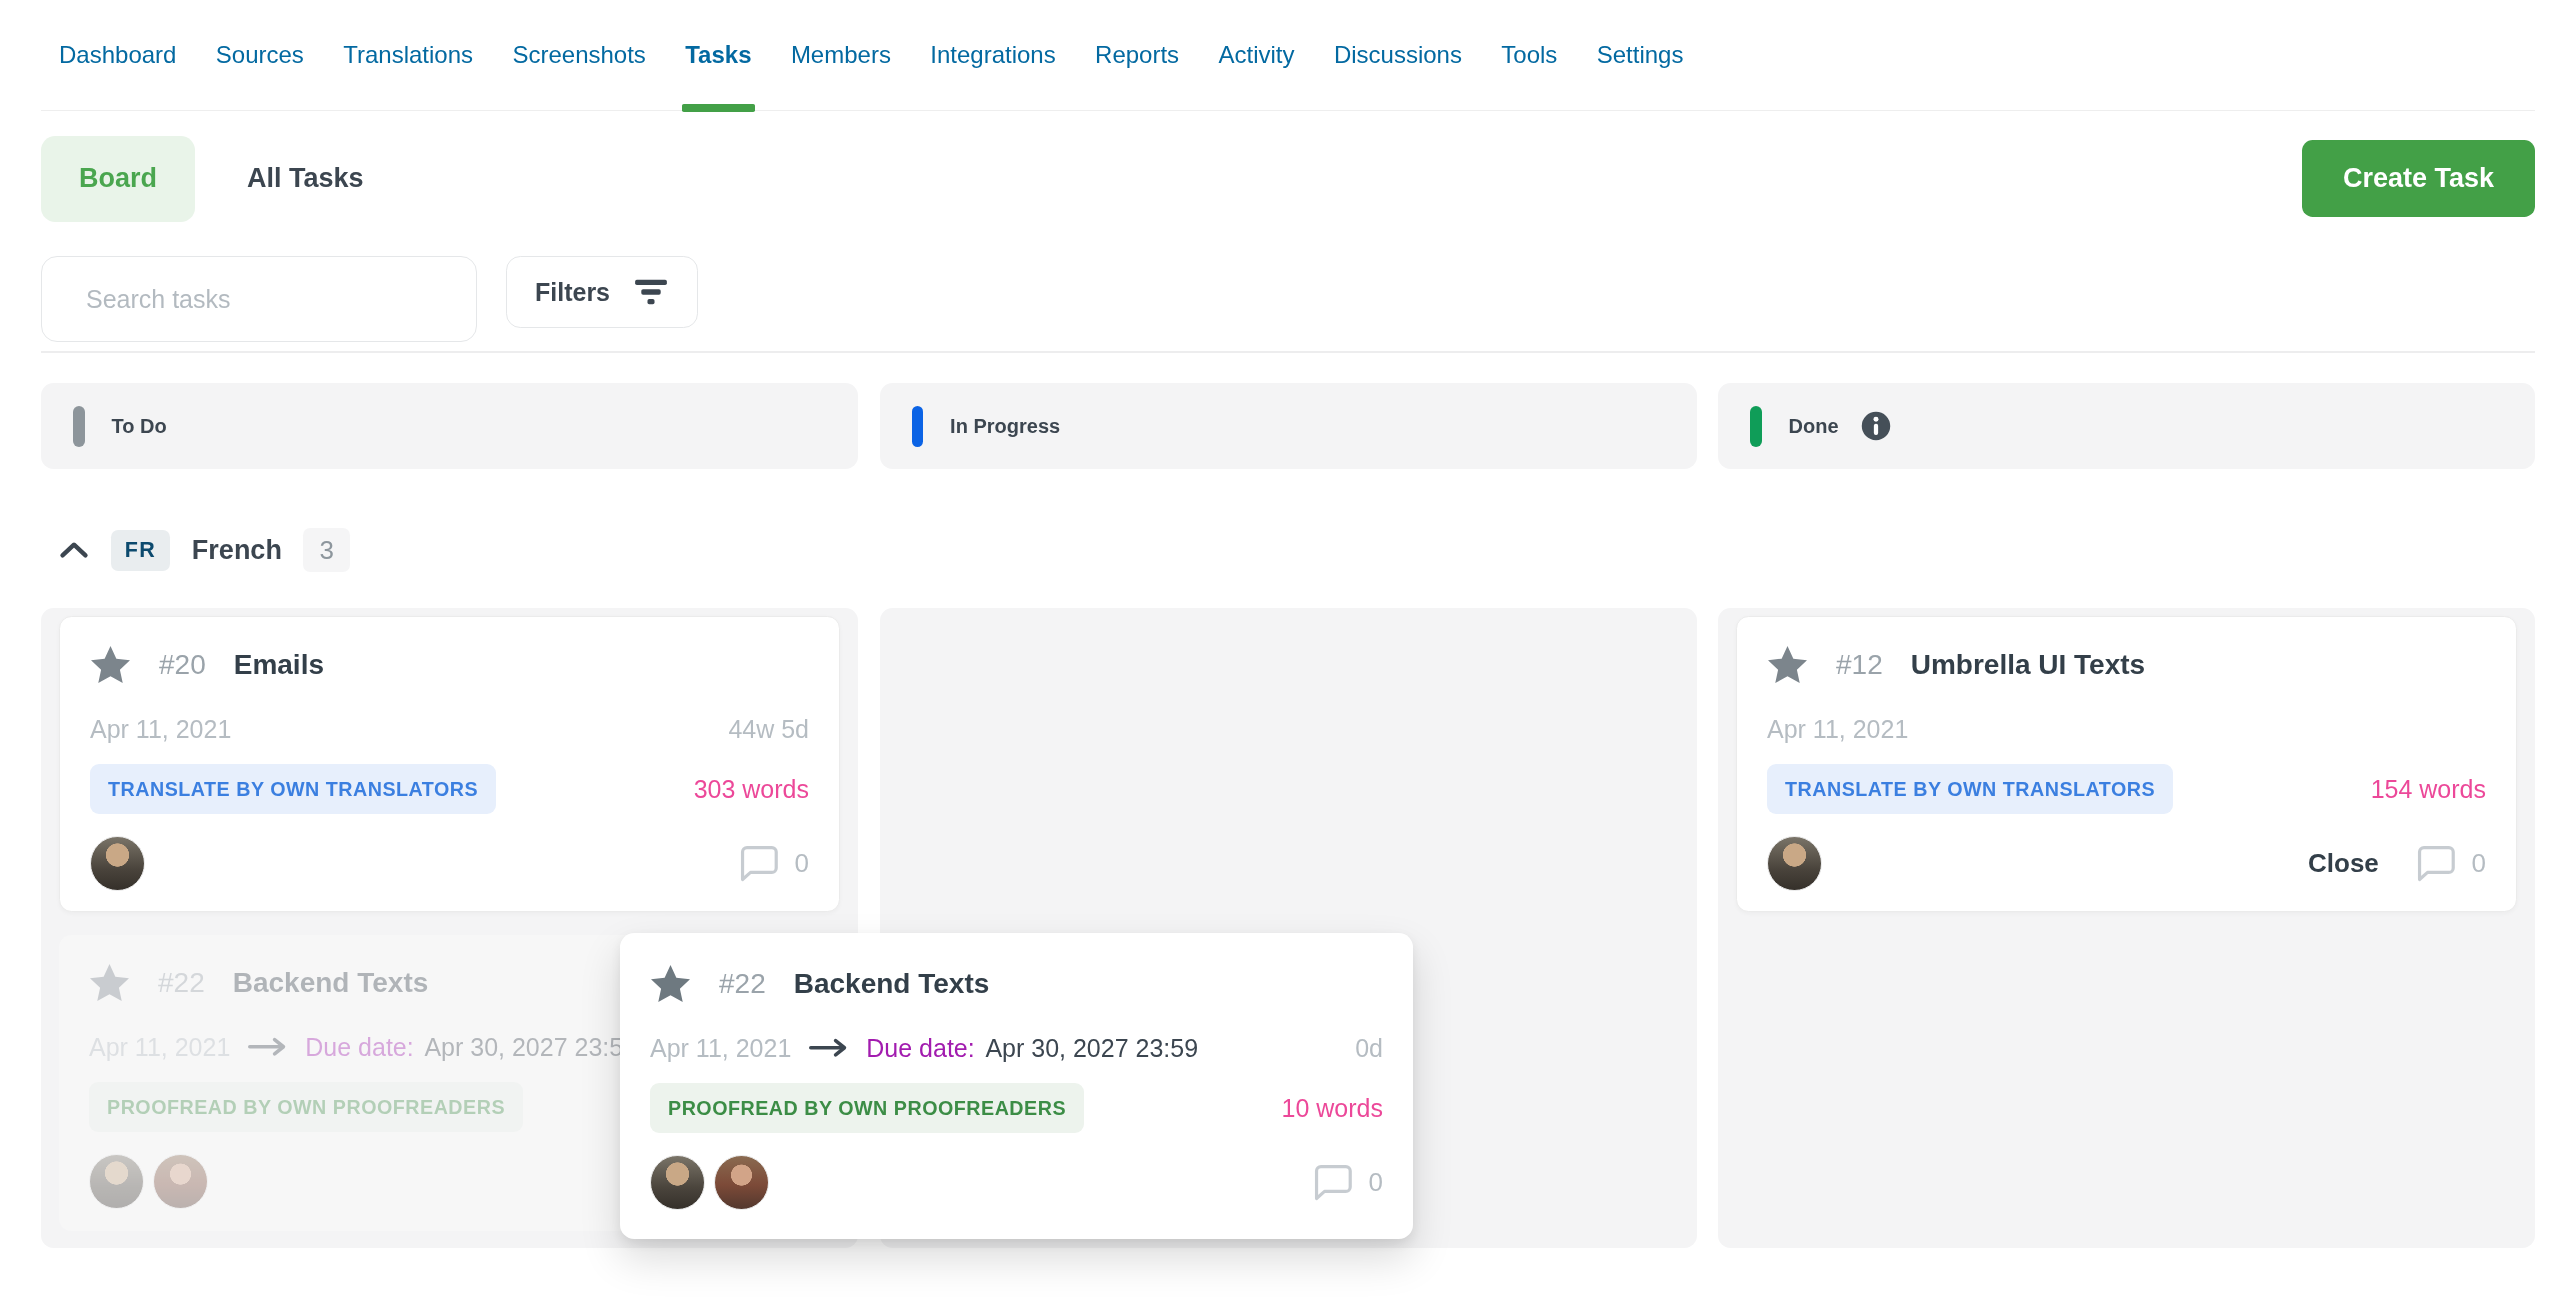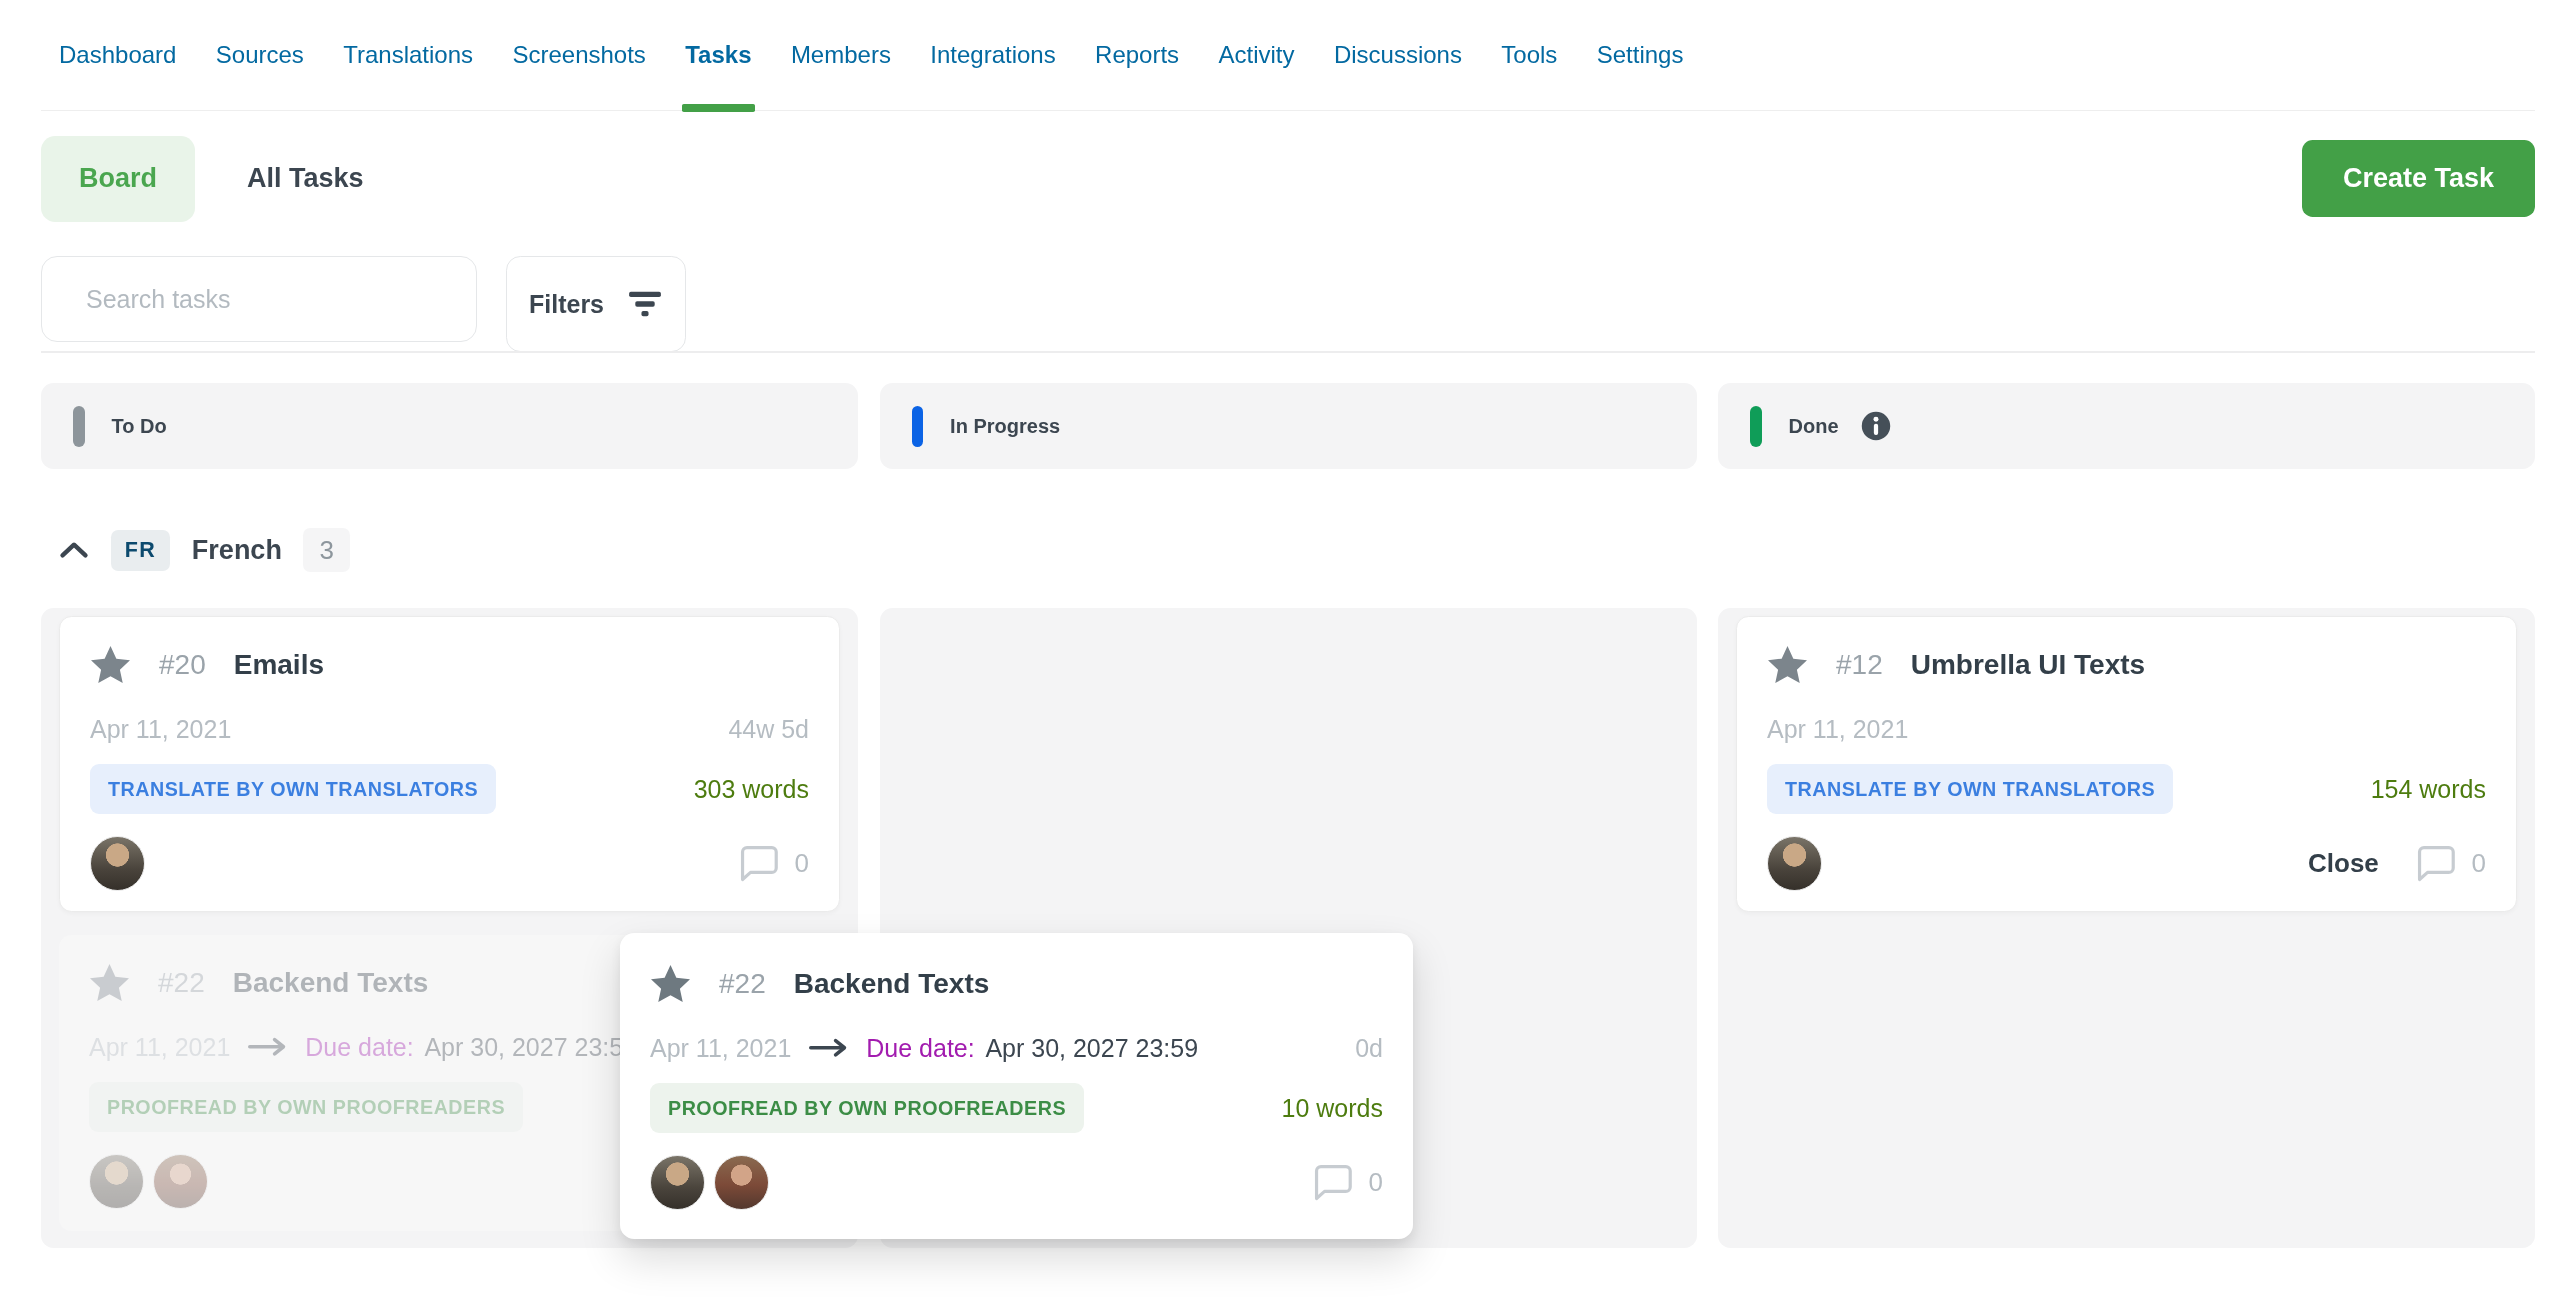--- a/index.html
+++ b/index.html
@@ -26,21 +26,21 @@
   .create-task { margin-left:auto; height:77px; padding:0 41px; background:#43a047; color:#fff;
                  font-size:27px; font-weight:700; border-radius:10.7px; display:flex; align-items:center;
                  border:none; cursor:pointer; }
 
   
   .filter-row { position:absolute; top:256px; left:41px; display:flex; gap:29px; }
   .search-input { width:436px; height:86px; border:1.8px solid #e5e7e9; border-radius:16px;
                   padding:0 44px; font-size:25px; color:#3c4650; outline:none;
                   font-family:"Liberation Sans", sans-serif; }
   .search-input::placeholder { color:#b3bac0; }
-  .filters-btn { height:96px; border:1.8px solid #e5e7e9; border-radius:14.3px; padding:0 22px;
+  .filters-btn { height:72px; border:1.8px solid #e5e7e9; border-radius:14.3px; padding:0 28px;
                  display:flex; align-items:center; gap:23px; font-size:25px; font-weight:600;
                  color:#3c4650; background:#fff; cursor:pointer; font-family:"Liberation Sans", sans-serif; }
 
   .divider2 { position:absolute; top:351px; left:41px; right:41px; height:1.8px; background:#ededee; }
 
   
   .col-headers { position:absolute; top:383px; left:41px; right:41px;
                  display:grid; grid-template-columns:repeat(3,1fr); gap:21.5px; }
   .col-header { height:86px; background:#f4f4f5; border-radius:12.5px; display:flex;
                 align-items:center; padding:0 32px; }
@@ -72,21 +72,21 @@
                    color:#b5bcc2; height:30px; }
   .meta-right { margin-left:auto; color:#b5bcc2; }
   .arrow-icon { margin:0 18px; display:flex; }
   .due-label { color:#a21caf; margin-right:10.7px; }
   .due-value { color:#3c4650; }
   .card-tag-row { margin-top:21.5px; display:flex; align-items:center; height:47px; }
   .tag { font-size:19.7px; font-weight:700; letter-spacing:0.5px; padding:13.4px 18px; border-radius:9px;
          white-space:nowrap; }
   .tag.blue { background:#e7effc; color:#3b7fe0; }
   .tag.green { background:#edf3ed; color:#3c8d46; }
-  .words { margin-left:auto; font-size:25px; color:#4d7c0f; }
+  .words { margin-left:auto; font-size:25px; color:#ec4899; }
   .card-footer { margin-top:23px; display:flex; align-items:center; height:55px; }
   .avatars { display:flex; gap:9px; }
   .avatar { width:55px; height:55px; border-radius:50%; border:1.8px solid #e8e8e8; }
   .avatar.man { background:
       radial-gradient(circle at 50% 34%, #c9a886 0 26%, rgba(0,0,0,0) 27%),
       linear-gradient(180deg, #7a7468 0%, #4a443c 60%, #35302a 100%); }
   .avatar.woman { background:
       radial-gradient(circle at 50% 36%, #d2a488 0 24%, rgba(0,0,0,0) 25%),
       linear-gradient(180deg, #8a6a50 0%, #7c4a38 55%, #53382e 100%); }
   .footer-right { margin-left:auto; display:flex; align-items:center; gap:16px; cursor:pointer; }

